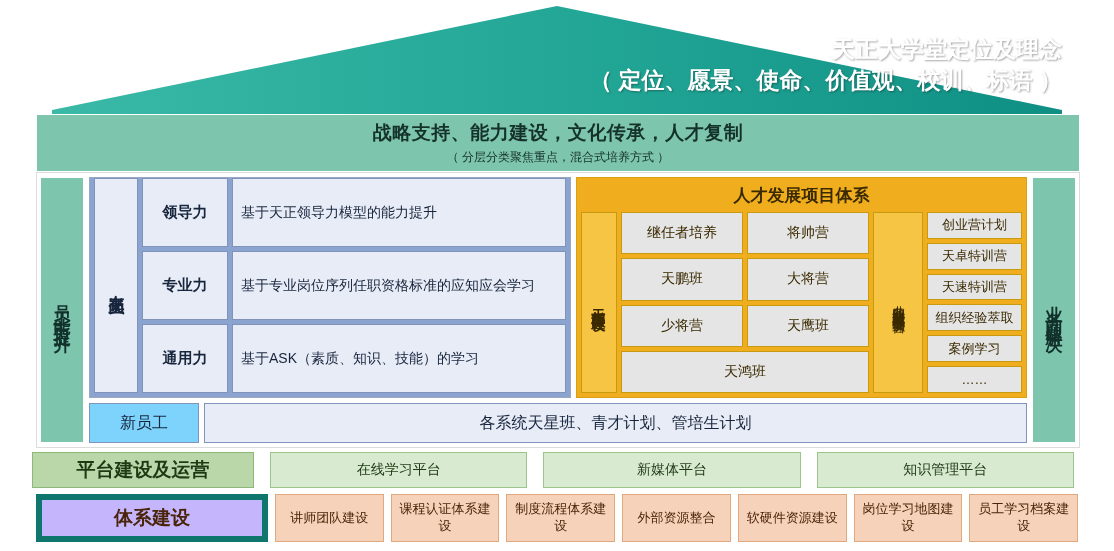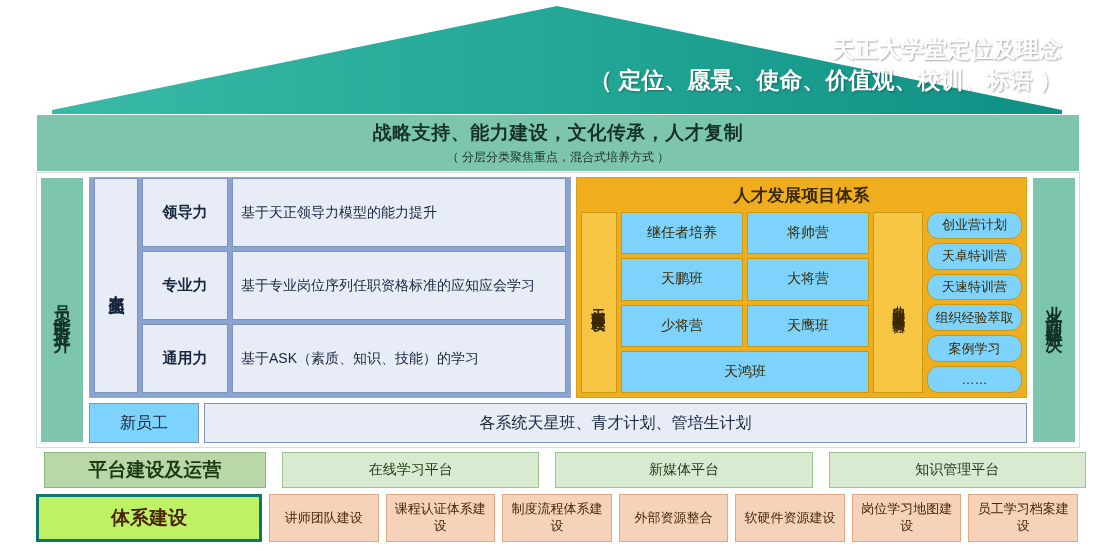--- a/index.html
+++ b/index.html
@@ -82,72 +82,72 @@
   
   .cadre{
     width:34px;background:#f7c544;border:1px solid #c79a0f;
     display:flex;align-items:center;justify-content:center;
     font-weight:bold;font-size:14px;color:#3a2a00;
     writing-mode:vertical-rl;text-orientation:upright;letter-spacing:2px;
   }
   .grid2{width:248px;display:flex;flex-direction:column;gap:4px;}
   .g2row{flex:1;display:flex;gap:4px;}
   .cell{
-    background:#7dd3fc;border:1px solid #c79a0f;
+    background:#e5e5e5;border:1px solid #c79a0f;
     display:flex;align-items:center;justify-content:center;
     font-size:14px;color:#3a2a00;text-align:center;
   }
   .cell.half{flex:1;}
   .cell.full{flex:1;}
   .biz{
     width:44px;background:#f7c544;border:1px solid #c79a0f;
     display:flex;align-items:center;justify-content:center;
     font-size:13px;color:#3a2a00;text-align:center;line-height:1.25;
     padding:0 2px;
   }
   .biz span{writing-mode:vertical-rl;text-orientation:upright;letter-spacing:1px;}
   .stack{flex:1;display:flex;flex-direction:column;gap:4px;}
-  .stack .cell{flex:1;font-size:13px;border-radius:11px;}
+  .stack .cell{flex:1;font-size:13px;}
 
   
   .center-bottom{display:flex;gap:5px;margin-top:5px;height:40px;}
   .newemp{
     width:108px;background:#7dd3fc;border:1px solid #7f93bb;
     display:flex;align-items:center;justify-content:center;
     font-weight:normal;font-size:16px;color:#17253d;
   }
   .newemp-desc{
     flex:1;background:#e8ecf6;border:1px solid #7f93bb;
     display:flex;align-items:center;justify-content:center;
     font-size:16px;color:#17253d;
   }
 
   
   .plat-row{
-    position:absolute;left:44px;top:452px;width:1042px;height:36px;
+    position:absolute;left:32px;top:452px;width:1042px;height:36px;
     display:flex;gap:16px;
   }
   .plat-label{
     width:220px;background:#b9d7a8;border:1px solid #8cb87a;
     display:flex;align-items:center;justify-content:center;
     font-weight:bold;font-size:19px;color:#1e3a14;
   }
   .plat-item{
     flex:1;background:#d8ead0;border:1px solid #9cc48c;
     display:flex;align-items:center;justify-content:center;
     font-size:14px;color:#1e3a14;
   }
 
   
   .sys-row{
     position:absolute;left:36px;top:494px;width:1042px;height:48px;
     display:flex;gap:7px;
   }
   .sys-label{
-    width:220px;background:#bef264;border:3px solid #0f766e;
+    width:220px;background:#c4b5fd;border:6px solid #0f766e;
     display:flex;align-items:center;justify-content:center;
     font-weight:bold;font-size:19px;color:#4a2409;
   }
   .sys-item{
     flex:1;background:#f7d2ba;border:1px solid #e0a87f;
     display:flex;align-items:center;justify-content:center;
     font-size:13px;color:#4a2409;text-align:center;line-height:1.3;
     padding:0 3px;
   }
 </style>

